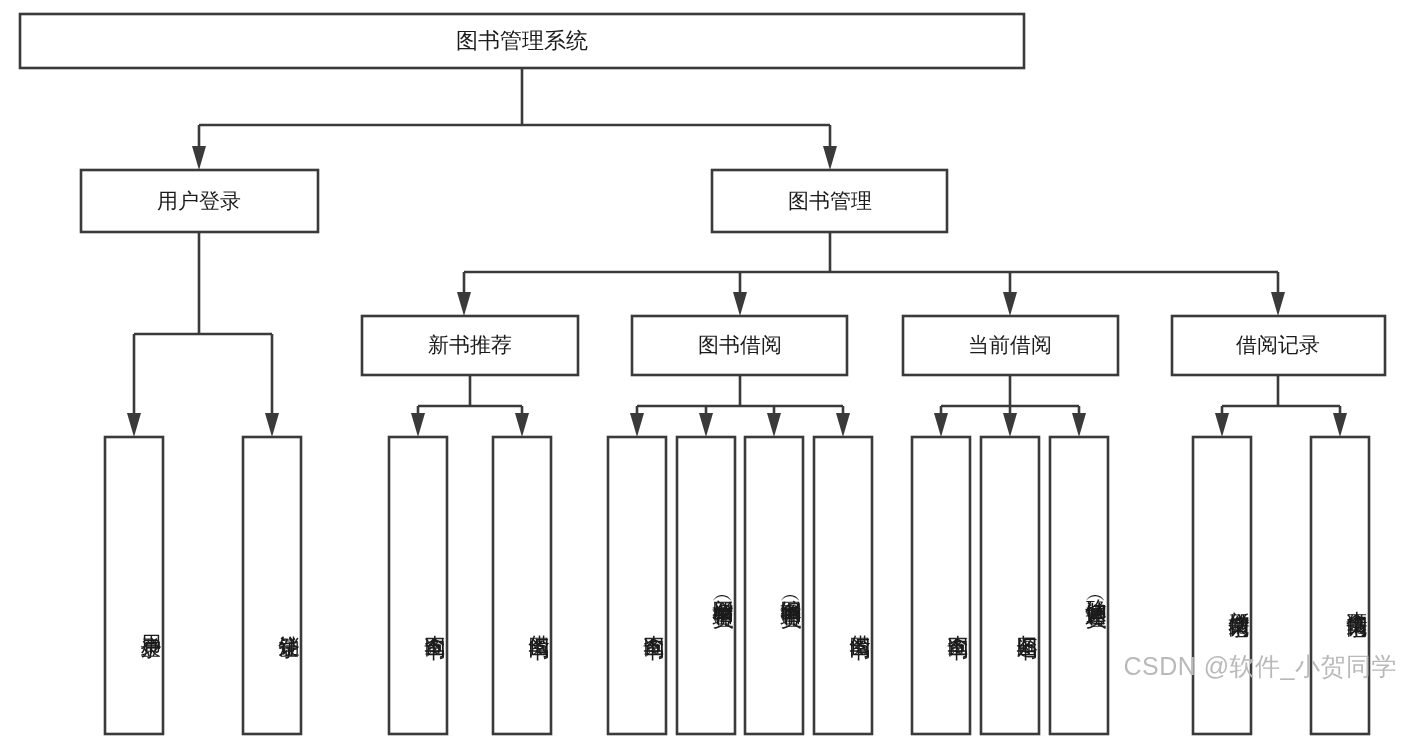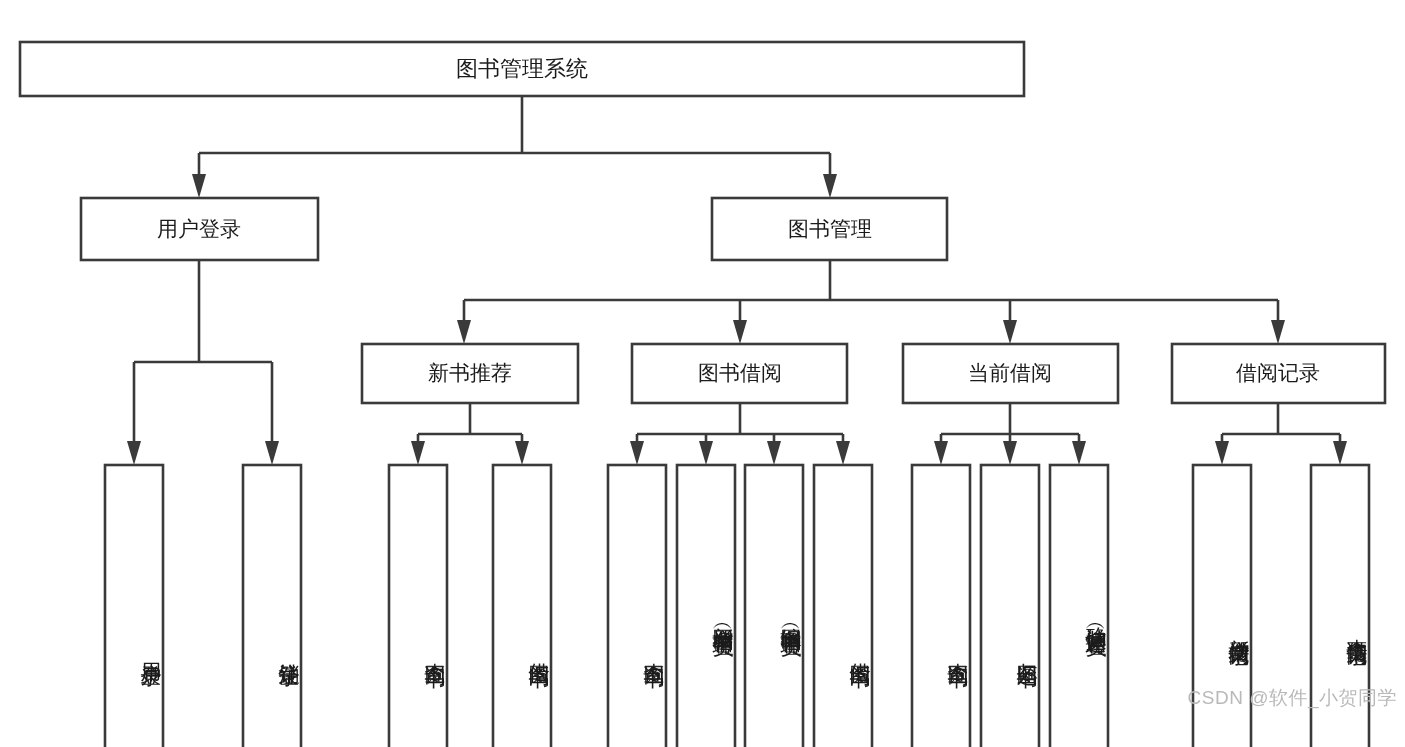--- a/index.html
+++ b/index.html
@@ -11,21 +11,20 @@
     width: 1405px;
     height: 747px;
     font-family: "Liberation Sans", "DejaVu Sans", sans-serif;
     overflow: hidden;
   }
   #diagram-root {
     position: relative;
     width: 1405px;
     height: 689px;
     background: #ffffff;
-    margin-top: 28px;
   }
   svg.diagram-canvas {
     position: absolute;
     top: 0;
     left: 0;
     width: 1405px;
     height: 747px;
   }
   .node-box {
     fill: #ffffff;
@@ -66,21 +65,21 @@
     justify-content: center;
     white-space: nowrap;
     pointer-events: none;
     user-select: none;
   }
   .watermark {
     position: absolute;
     right: 8px;
     bottom: 6px;
     font-family: "Liberation Sans", "DejaVu Sans", sans-serif;
-    font-size: 19px;
+    font-size: 25px;
     color: #b9b9b9;
     letter-spacing: 0.5px;
     white-space: nowrap;
   }
 </style>
 </head>
 <body>
 
 <div id="diagram-root">
 

